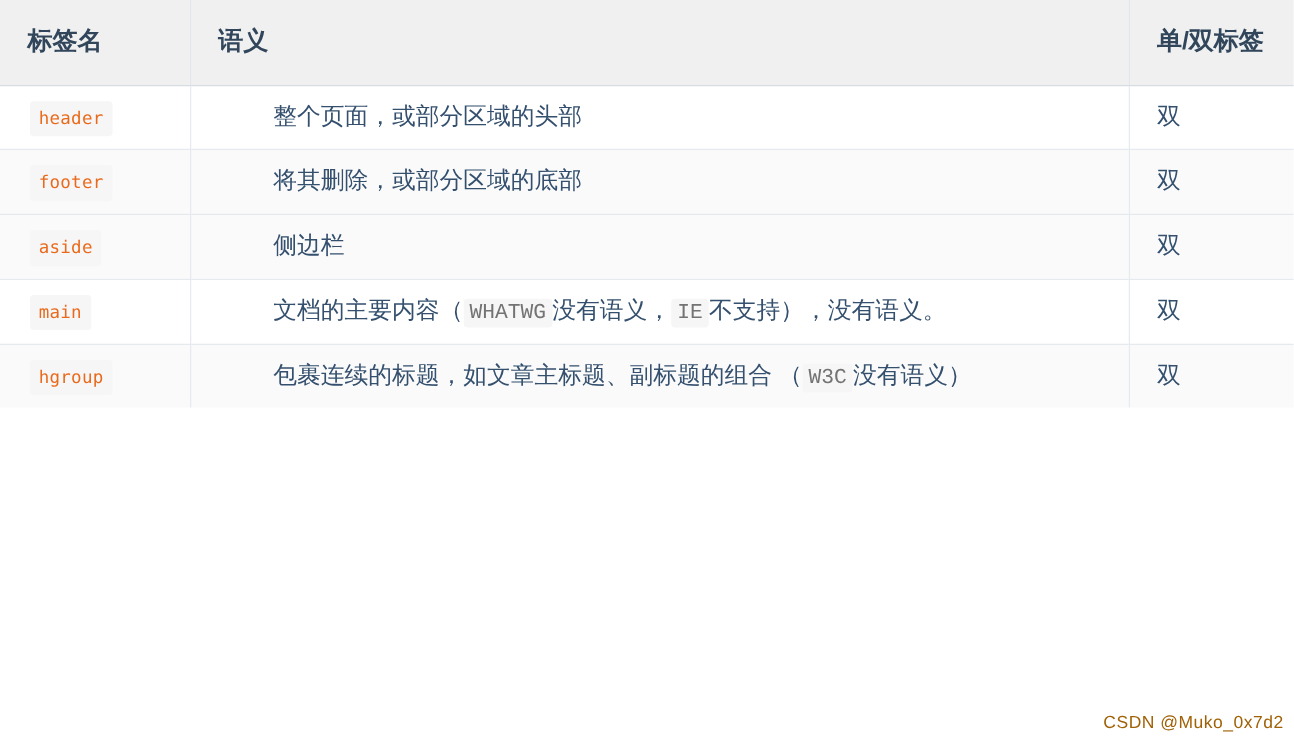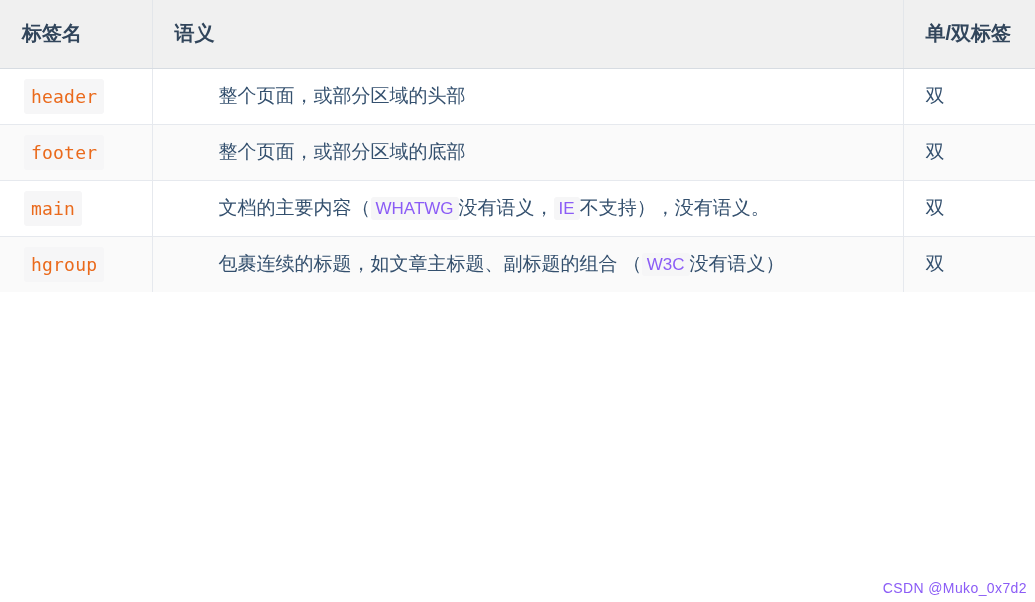--- a/index.html
+++ b/index.html
@@ -75,56 +75,56 @@
     border-right: none;
   }
 
   tbody td.cell-tag {
     padding-left: 24px;
   }
 
   .code-badge {
     display: inline-block;
     font-family: "DejaVu Sans Mono", "Liberation Mono", monospace;
-    font-size: 18px;
+    font-size: 14px;
     color: #ea6a1c;
     background: #f6f6f7;
     border-radius: 3px;
     padding: 3px 7px;
     letter-spacing: 0.2px;
     white-space: nowrap;
   }
 
   .inline-code {
-    font-family: Liberation Sans, sans-serif;
+    font-family: Liberation Mono, monospace;
     font-size: 17px;
-    color: #8b5cf6;
+    color: #737373;
     background: #f6f6f7;
     border-radius: 3px;
     padding: 2px 5px;
     white-space: nowrap;
   }
 
   .desc-text {
     display: block;
     margin-left: 44px;
   }
 
   .kind-text {
     font-size: 19px;
     color: #34506e;
   }
 
   
   #watermark {
     position: absolute;
     right: 8px;
-    bottom: 6px;
+    bottom: 17px;
     font-size: 14px;
-    color: #8b5cf6;
+    color: #a16207;
     letter-spacing: 0.4px;
     font-family: "Liberation Sans", "DejaVu Sans", sans-serif;
     pointer-events: none;
     white-space: nowrap;
   }
 </style>
 </head>
 <body>
 
 <div id="page">
@@ -146,21 +146,28 @@
         <tr>
           <td class="cell-tag"><span class="code-badge">header</span></td>
           <td class="cell-desc">
             <span class="desc-text"><span>整个页面，或部分区域的头部</span></span>
           </td>
           <td class="cell-kind"><span class="kind-text">双</span></td>
         </tr>
         <tr class="alt">
           <td class="cell-tag"><span class="code-badge">footer</span></td>
           <td class="cell-desc">
-            <span class="desc-text"><span>整个页面，或部分区域的底部</span></span>
+            <span class="desc-text"><span>将其删除，或部分区域的底部</span></span>
+          </td>
+          <td class="cell-kind"><span class="kind-text">双</span></td>
+        </tr>
+        <tr class="alt">
+          <td class="cell-tag"><span class="code-badge">aside</span></td>
+          <td class="cell-desc">
+            <span class="desc-text"><span>侧边栏</span></span>
           </td>
           <td class="cell-kind"><span class="kind-text">双</span></td>
         </tr>
         <tr>
           <td class="cell-tag"><span class="code-badge">main</span></td>
           <td class="cell-desc">
             <span class="desc-text"><span>文档的主要内容（</span><span class="inline-code">WHATWG</span><span>没有语义，</span><span class="inline-code">IE</span><span>不支持），没有语义。</span></span>
           </td>
           <td class="cell-kind"><span class="kind-text">双</span></td>
         </tr>

